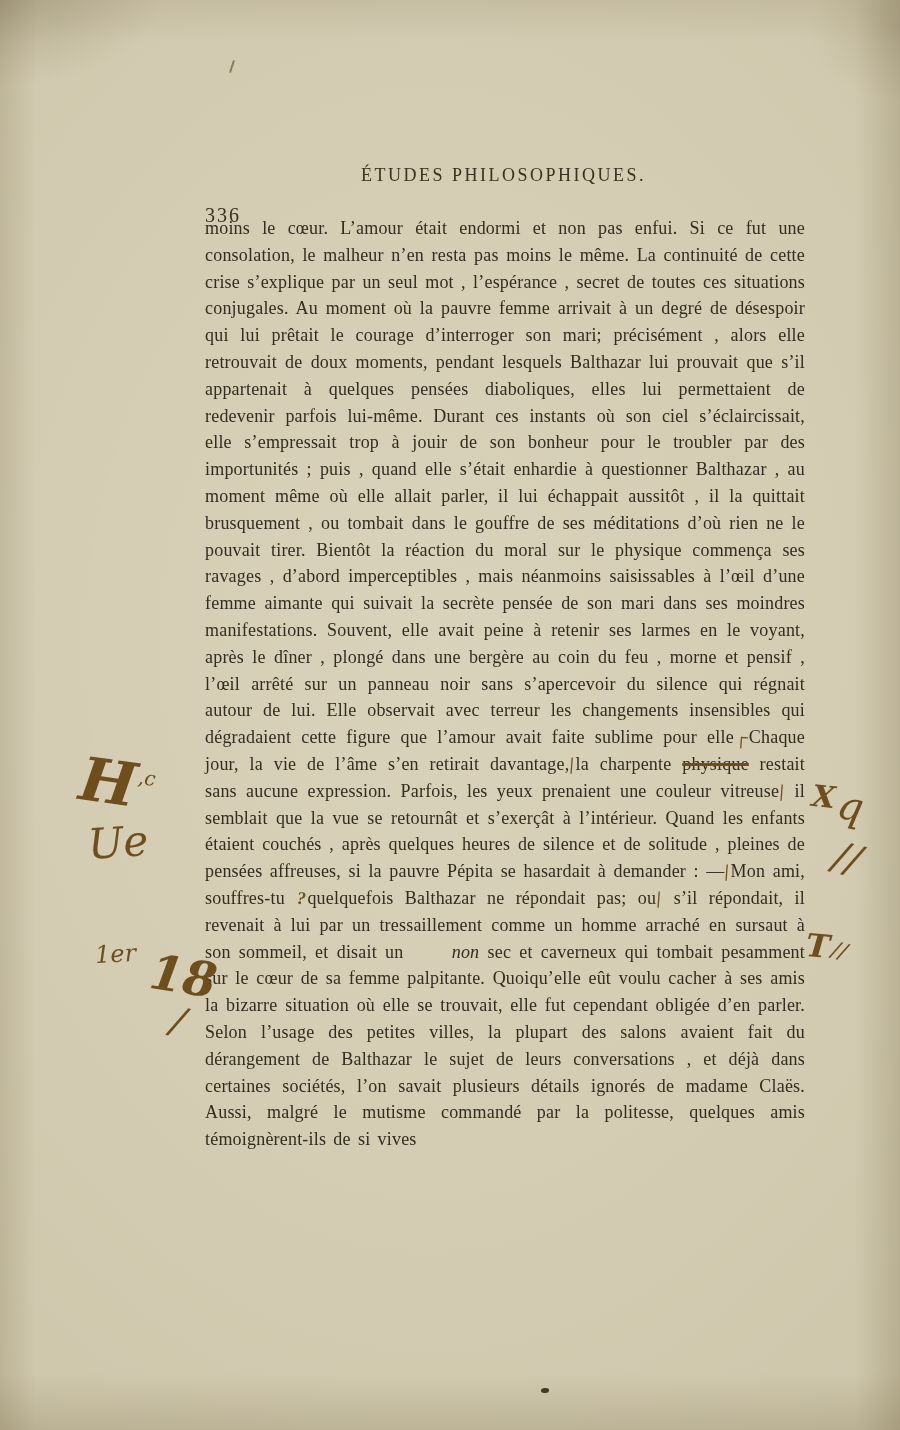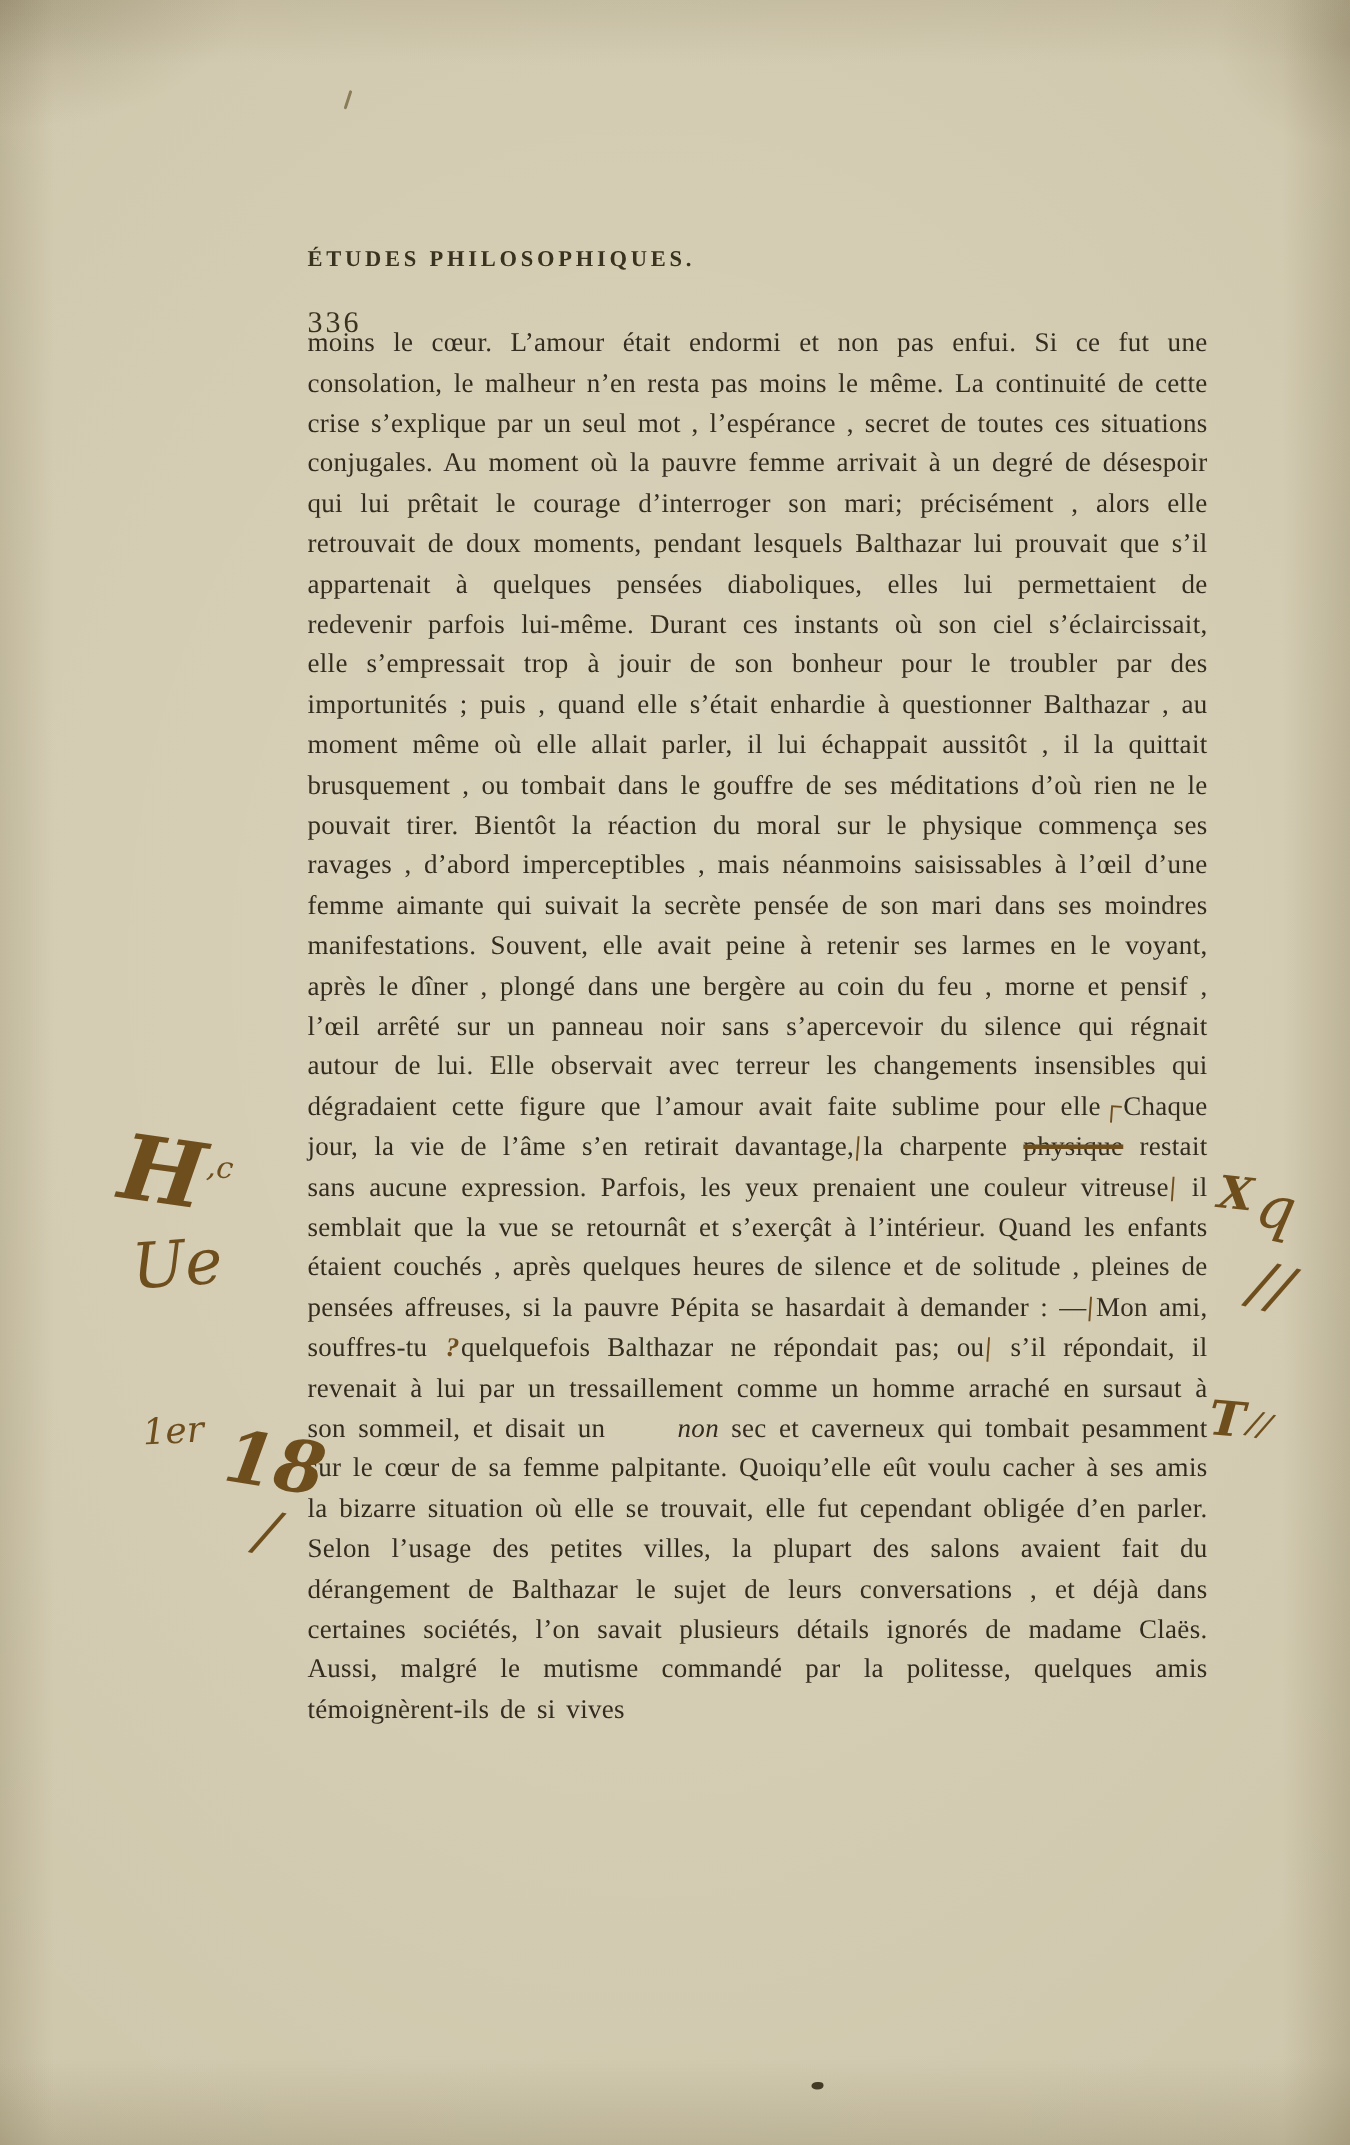--- a/index.html
+++ b/index.html
@@ -17,21 +17,21 @@
       radial-gradient(ellipse 10% 5% at 100% 2%, rgba(90,75,45,0.18), rgba(0,0,0,0) 100%),
       linear-gradient(to right, rgba(110,95,60,0.20), rgba(0,0,0,0) 4%, rgba(0,0,0,0) 95%, rgba(110,95,60,0.25)),
       linear-gradient(to bottom, rgba(110,95,60,0.14), rgba(0,0,0,0) 3%, rgba(0,0,0,0) 96%, rgba(110,95,60,0.22));
   }
   .page-number{
     position:absolute;left:205px;top:160px;
     font-size:20px;letter-spacing:2px;color:#39321f;margin-top:44px;
   }
   .running-header{
     position:absolute;left:205px;top:165px;width:597px;
-    text-align:left;font-size:15px;font-weight:bold;
+    text-align:center;font-size:18px;font-weight:normal;
     letter-spacing:2.5px;color:#39321f;
   }
   .body-text{
     position:absolute;left:205px;top:197px;width:600px;
     text-align:justify;
     font-size:18px;line-height:26.8px;
     word-spacing:2.5px;letter-spacing:0.2px;
     color:#332c1f;
   }
   .word-italic{font-style:italic;margin-left:40px;}

